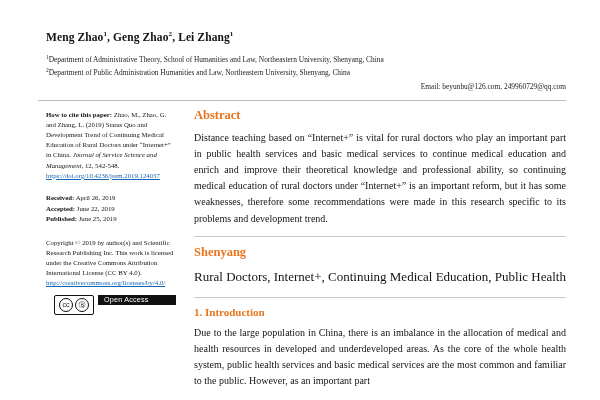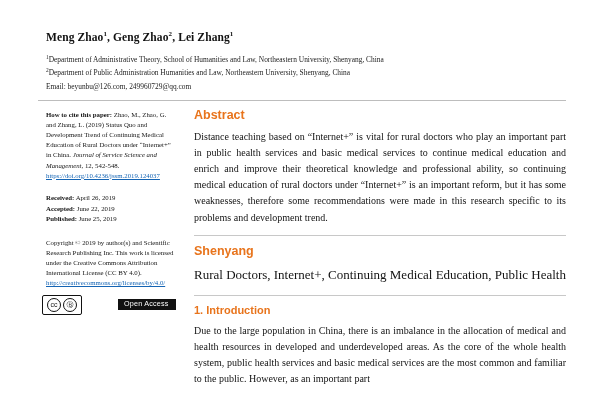--- a/index.html
+++ b/index.html
@@ -43,23 +43,24 @@
     line-height: 1.55;
     color: #1c1c1c;
     margin-left: 8px;
   }
   .affil sup {
     font-size: 5.4px;
     vertical-align: super;
   }
   .email {
     font-size: 7.4px;
-    margin-left: 8px;
+    margin-left: 20px;
     margin-top: 3px;
     color: #1c1c1c;
+    text-align: right;
   }
   .divider {
     border: 0;
     border-top: 1px solid #bdbdbd;
     margin: 9px 0 0 0;
   }
   .cols {
     display: flex;
     margin-top: 7px;
   }
@@ -99,26 +100,25 @@
   }
   .dates b {
     font-weight: bold;
   }
   .copy {
     margin-left: 8px;
     margin-top: 13px;
     line-height: 1.5;
   }
   .cc-row {
-    margin-left: 4px;
+    margin-left: 16px;
     margin-top: 6px;
     display: flex;
-    align-items: center;
+    align-items: flex-start;
     height: 20px;
-    gap: 32px;
   }
   .cc-badge {
     width: 40px;
     height: 20px;
     border: 1px solid #111;
     border-radius: 2px;
     background: #ffffff;
     display: flex;
     align-items: center;
     justify-content: center;
@@ -143,21 +143,21 @@
     background: #111111;
     color: #ffffff;
     font-family: "Liberation Sans", sans-serif;
     font-size: 7.2px;
     display: flex;
     align-items: center;
     padding-left: 6px;
     letter-spacing: 0.2px;
   }
   .sec-title {
-    font-family: Liberation Sans, sans-serif;
+    font-family: Liberation Serif, serif;
     font-weight: bold;
     font-size: 12.5px;
     color: #e8741c;
     margin: 0 0 7px 0;
   }
   .sec-title.intro {
     font-size: 11px;
   }
   .body-text {
     font-size: 10px;

